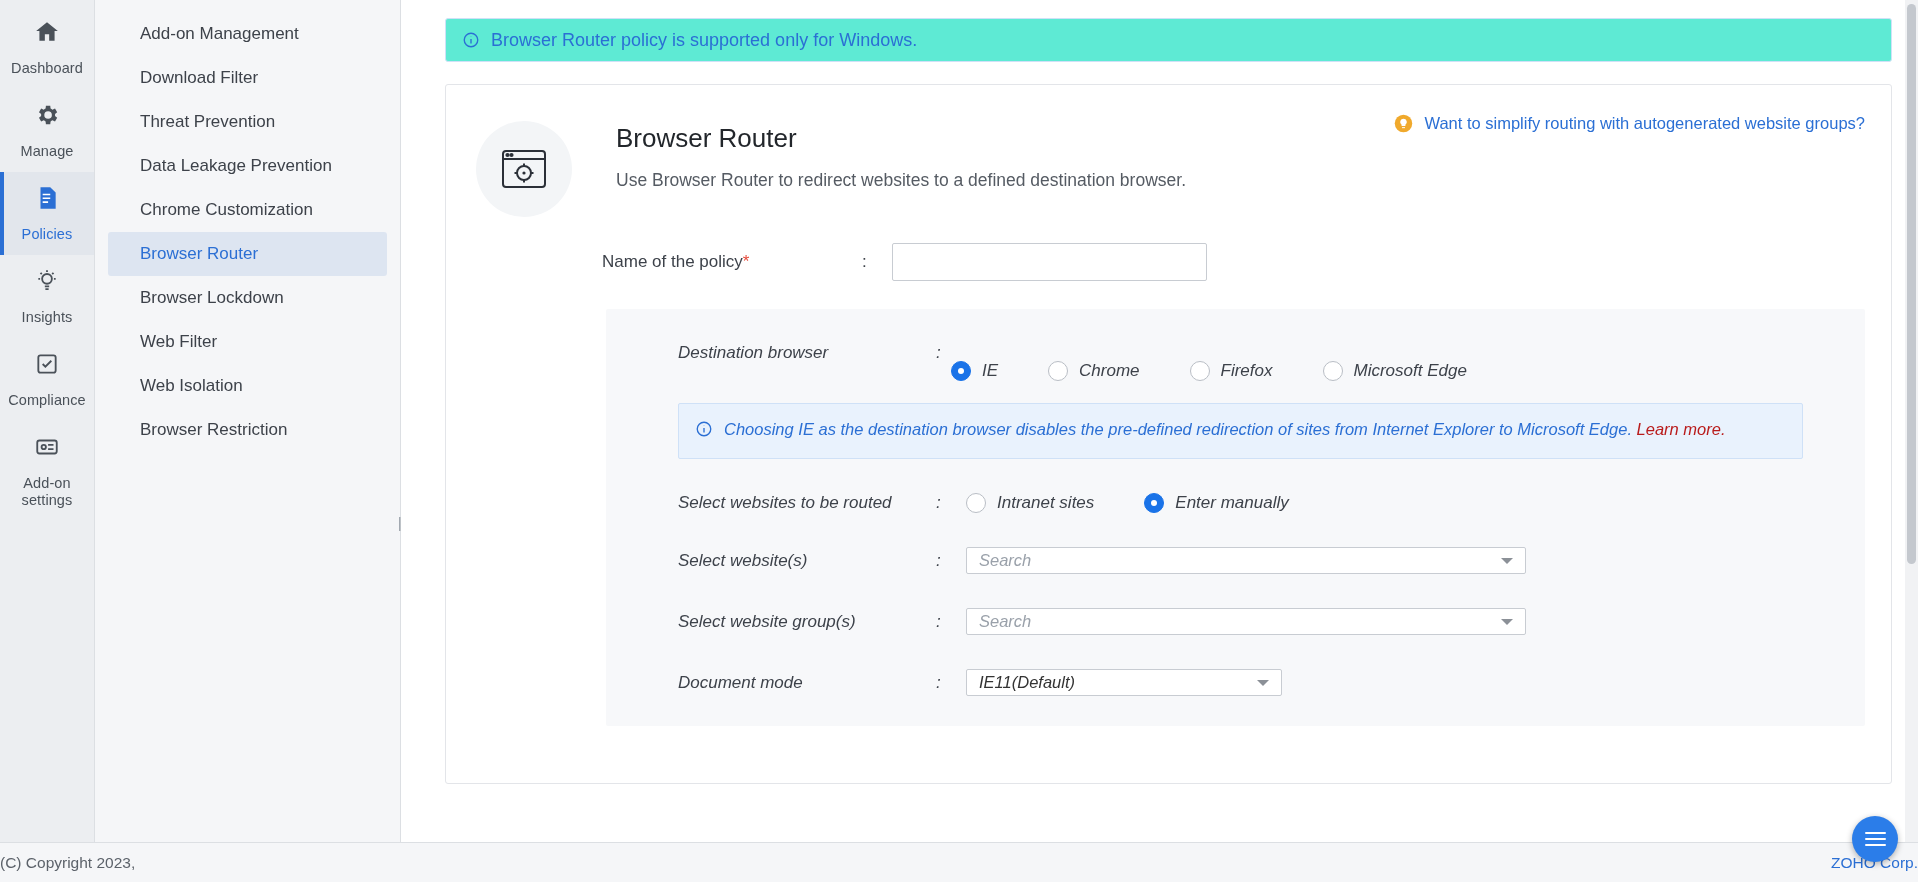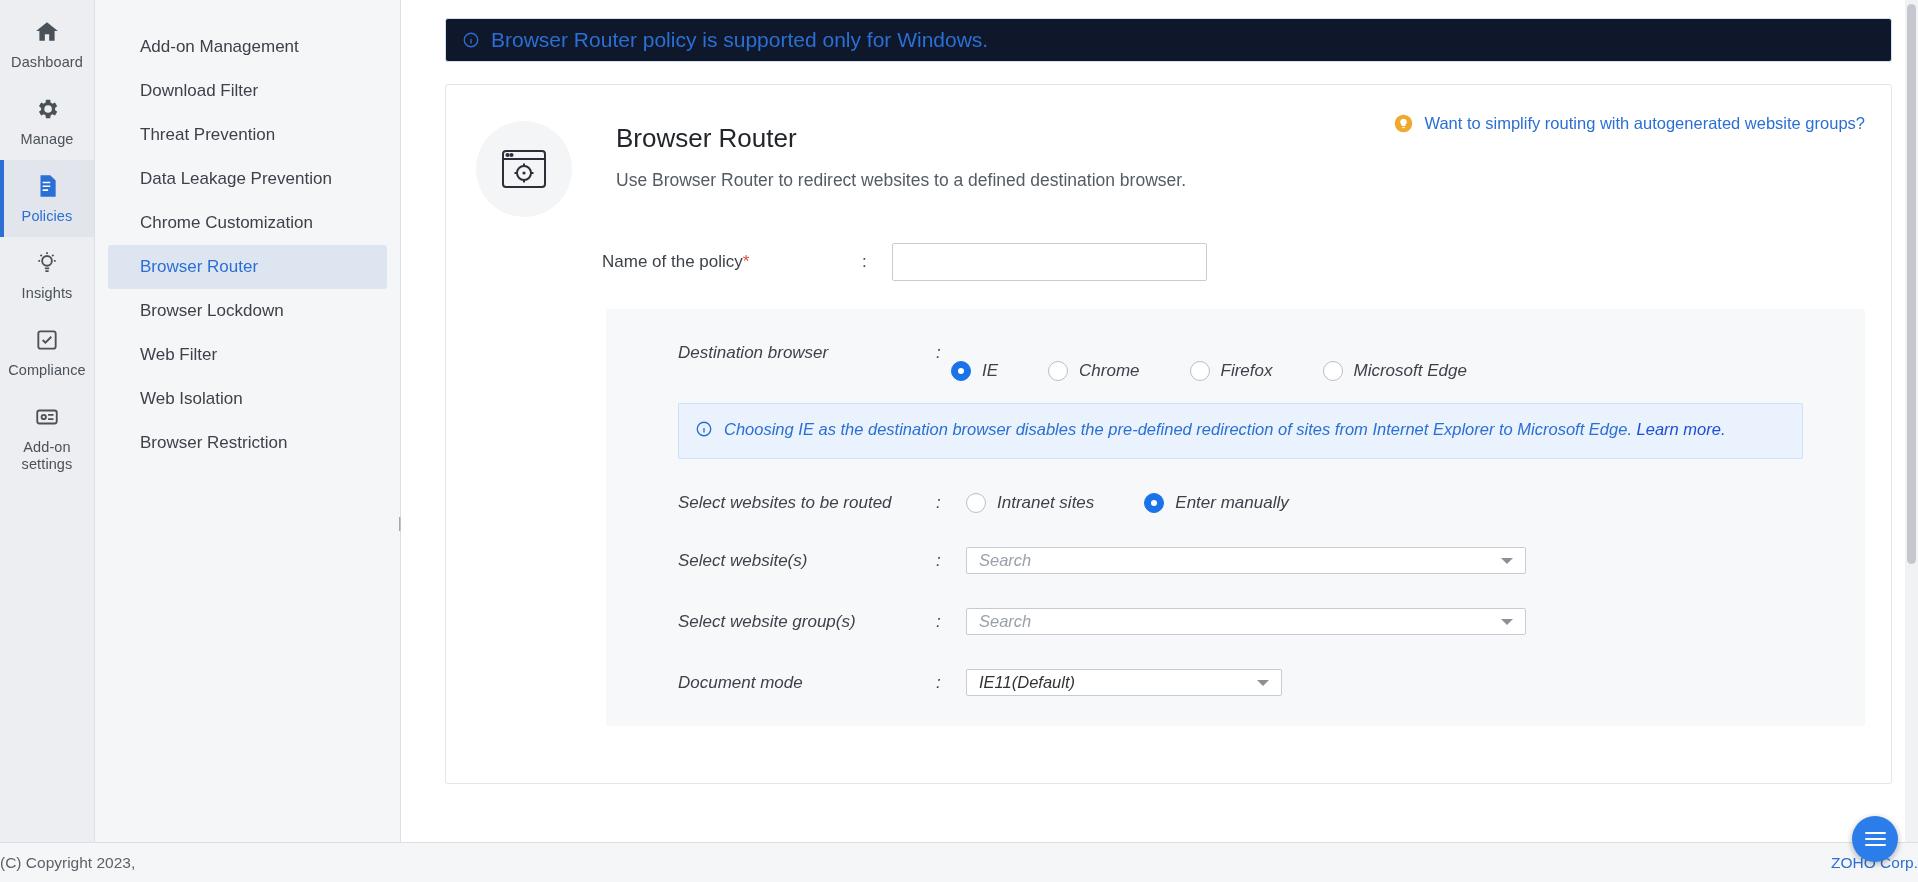--- a/index.html
+++ b/index.html
@@ -36,21 +36,21 @@
     padding: 13px 4px 12px 4px;
     text-align: center;
     cursor: pointer;
     color: #4a5159;
     position: relative;
   }
   .rail-item .rail-label {
     font-size: 14.5px;
     line-height: 17px;
     display: block;
-    margin-top: 5px;
+    margin-top: 11px;
     letter-spacing: .1px;
   }
   .rail-item.active {
     background: #e2e6ec;
     color: #2b6fd4;
   }
   .rail-item.active::before {
     content: "";
     position: absolute;
     left: 0; top: 0; bottom: 0;
@@ -59,21 +59,21 @@
   }
   .rail-icon { display: block; height: 30px; }
   .rail-icon svg { display: inline-block; vertical-align: middle; }
 
   
   .subnav {
     width: 306px;
     flex: 0 0 306px;
     background: #f5f6f8;
     border-right: 1px solid #dcdfe3;
-    padding-top: 25px;
+    padding-top: 12px;
     position: relative;
   }
   .subnav-item {
     height: 44px;
     line-height: 44px;
     padding-left: 32px;
     font-size: 17px;
     color: #3d424a;
     cursor: pointer;
     margin: 0 13px;
@@ -103,29 +103,29 @@
     background: #ffffff;
     overflow: hidden;
     position: relative;
     padding: 0 0 0 0;
   }
   .content-inner {
     padding: 10px 26px 0 44px;
   }
 
   .banner {
-    background: #0f172a;
+    background: #5eead4;
     border: 1px solid #cfe1f7;
     border-radius: 3px;
     height: 44px;
     display: flex;
     align-items: center;
     padding: 0 16px;
     color: #2b6fd4;
-    font-size: 21px;
+    font-size: 18px;
     margin-top: 8px;
   }
   .banner .info-ic { margin-right: 11px; display: flex; }
 
   .card {
     border: 1px solid #e3e5e9;
     border-radius: 3px;
     margin-top: 22px;
     background: #fff;
     min-height: 700px;
@@ -246,21 +246,21 @@
     border: 1px solid #cfe1f7;
     border-radius: 2px;
     margin: 22px 62px 0 72px;
     padding: 14px 16px 15px 16px;
     display: flex;
     font-size: 16.5px;
     color: #2b6fd4;
     line-height: 22px;
   }
   .note .info-ic { margin-right: 11px; padding-top: 2px; }
-  .note a { color: #1d4ed8; text-decoration: none; }
+  .note a { color: #b91c1c; text-decoration: none; }
 
   .sel-row {
     display: flex;
     align-items: center;
     padding-left: 72px;
     margin-top: 34px;
   }
   .sel-label { width: 258px; font-size: 17px; color: #3d424a; }
   .dropdown {
     height: 27px;

